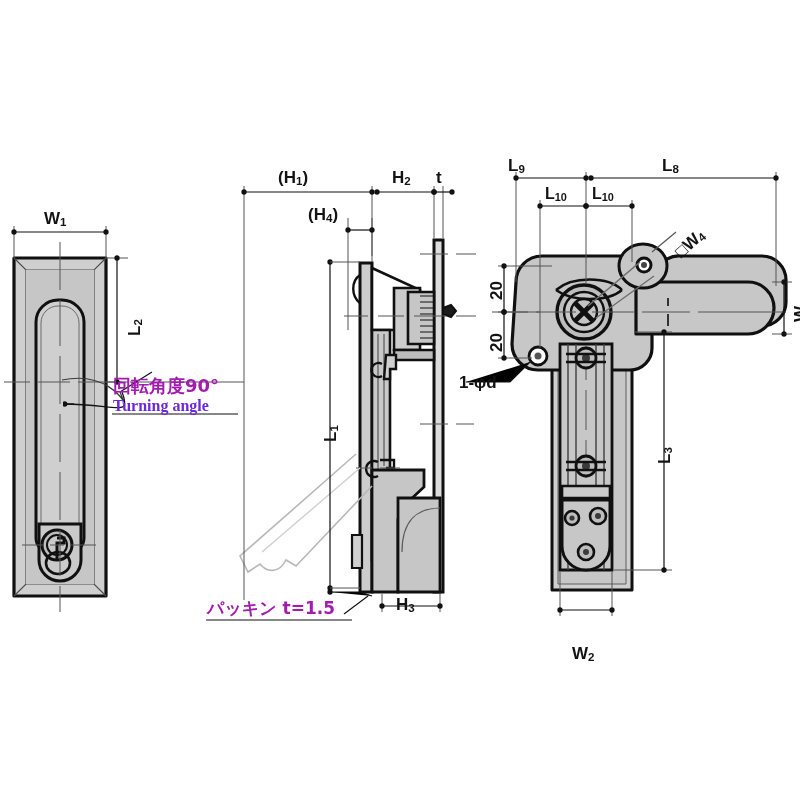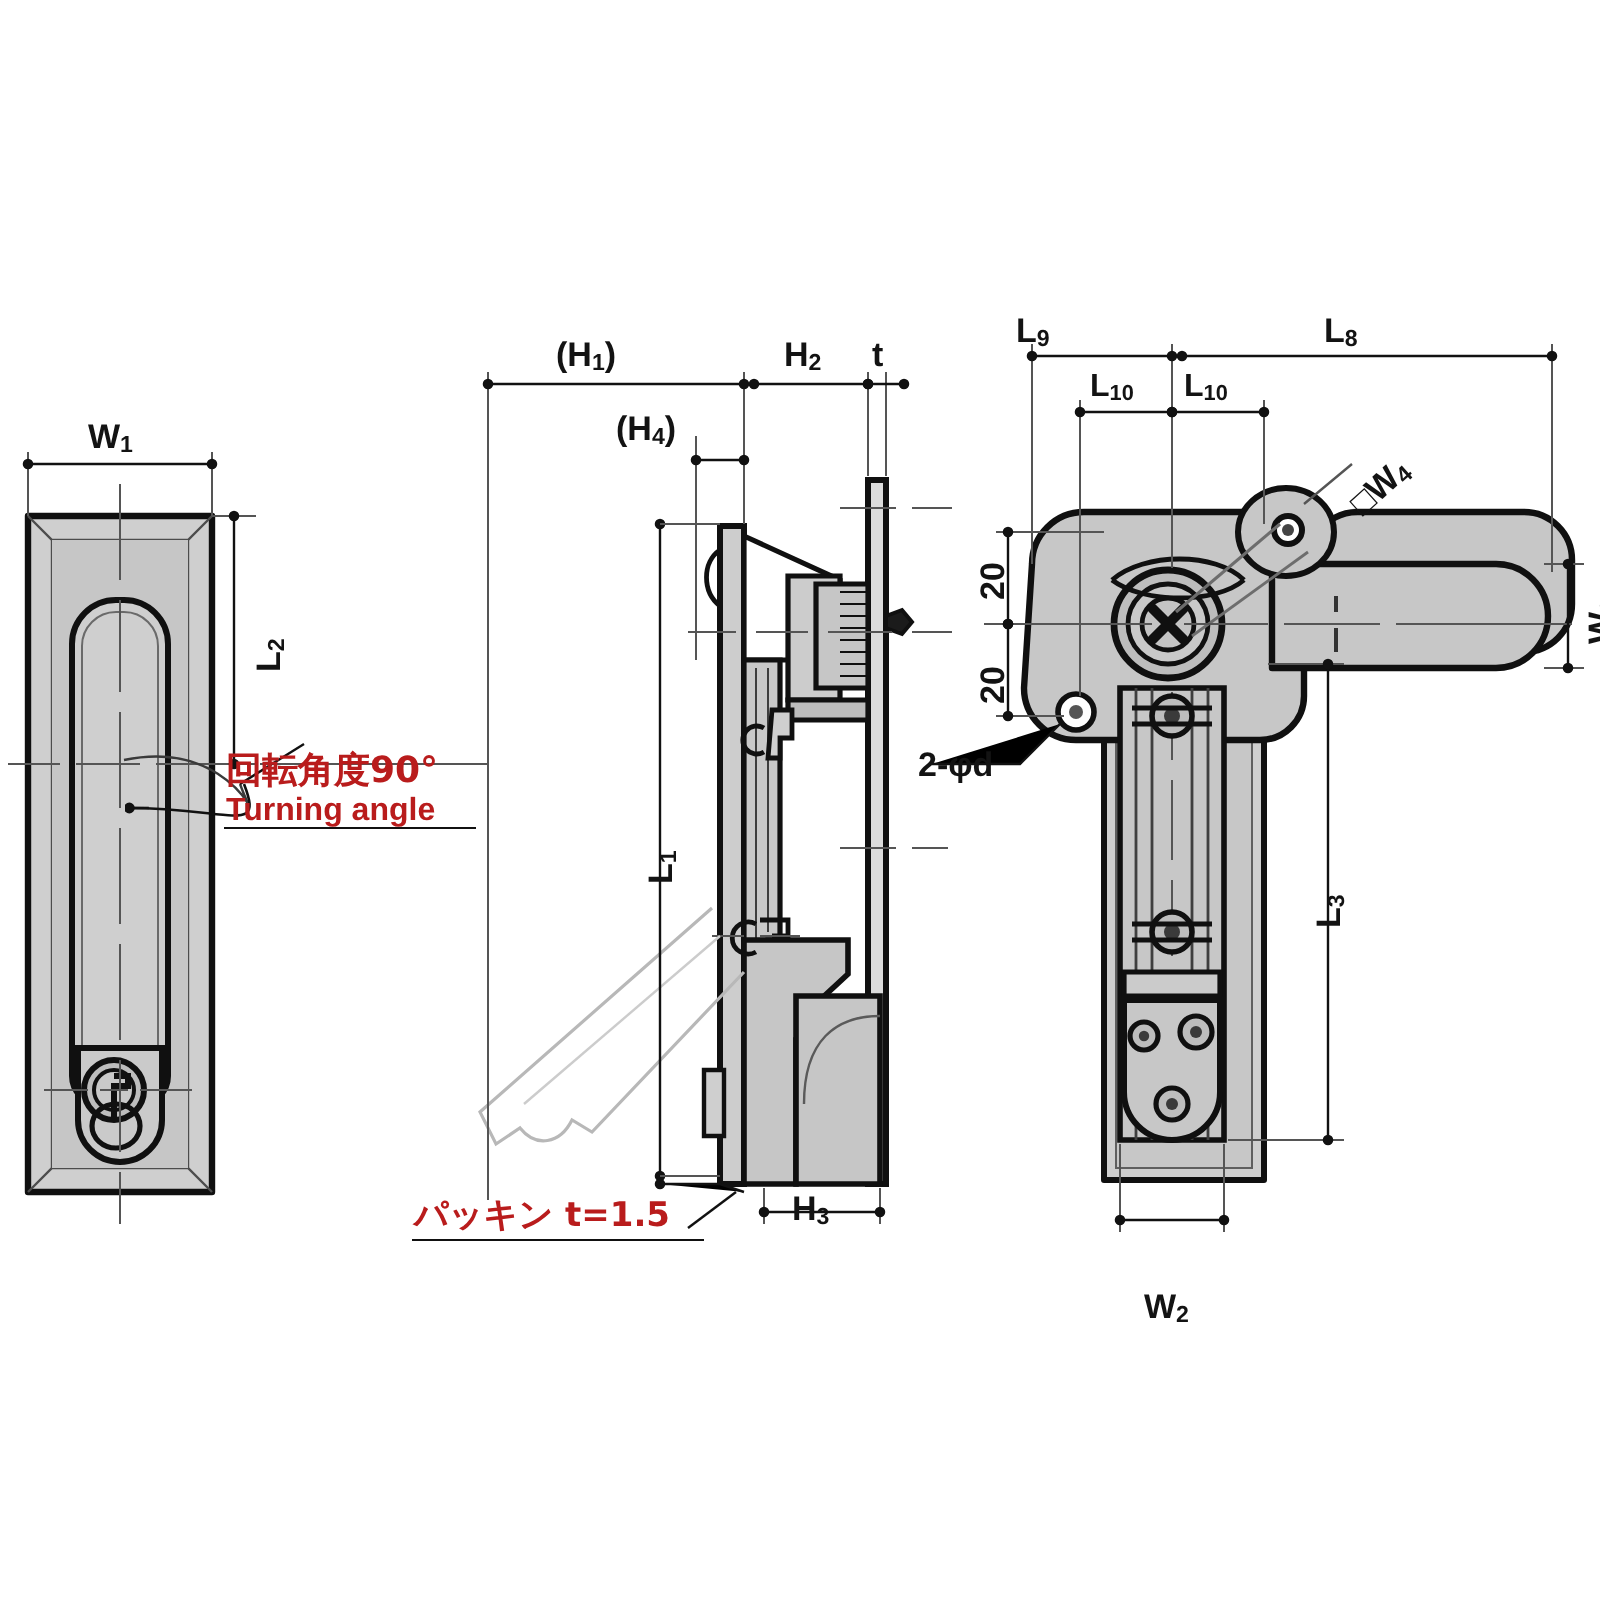--- a/index.html
+++ b/index.html
@@ -26,29 +26,29 @@
     letter-spacing:0px;
   }
   .dimtext sub{font-size:68%; vertical-align:baseline; position:relative; top:2px;}
   .rot90{transform:rotate(-90deg); transform-origin:left top;}
   .rotdiag{transform:rotate(-42deg); transform-origin:left top;}
 
   .jp{
     position:absolute;
     font-family:"DejaVu Sans", sans-serif;
     font-weight:bold;
-    color:#b91c1c;
+    color:#a21caf;
     white-space:nowrap;
     line-height:1.05;
   }
   .en{
     position:absolute;
-    font-family:Liberation Sans, sans-serif;
+    font-family:Liberation Serif, serif;
     font-weight:bold;
-    color:#b91c1c;
+    color:#6d28d9;
     white-space:nowrap;
     line-height:1.05;
   }
 </style>
 </head>
 <body>
 
 <div id="stage">
 
   <svg id="svgroot" viewBox="0 0 800 800">
@@ -296,21 +296,21 @@
   <div class="dimtext" style="left:592px; top:186px; font-size:16px;">
     <span>L<sub>10</sub></span>
   </div>
   <div class="dimtext rot90" style="left:488px; top:300px; font-size:17px;">
     <span>20</span>
   </div>
   <div class="dimtext rot90" style="left:488px; top:352px; font-size:17px;">
     <span>20</span>
   </div>
   <div class="dimtext" style="left:459px; top:374px; font-size:17px;">
-    <span>2-φd</span>
+    <span>1-φd</span>
   </div>
   <div class="dimtext rot90" style="left:792px; top:322px; font-size:17px;">
     <span>W<sub>3</sub></span>
   </div>
   <div class="dimtext rot90" style="left:656px; top:464px; font-size:17px;">
     <span>L<sub>3</sub></span>
   </div>
   <div class="dimtext" style="left:572px; top:602px; font-size:17px;margin-top:43px;">
     <span>W<sub>2</sub></span>
   </div>

